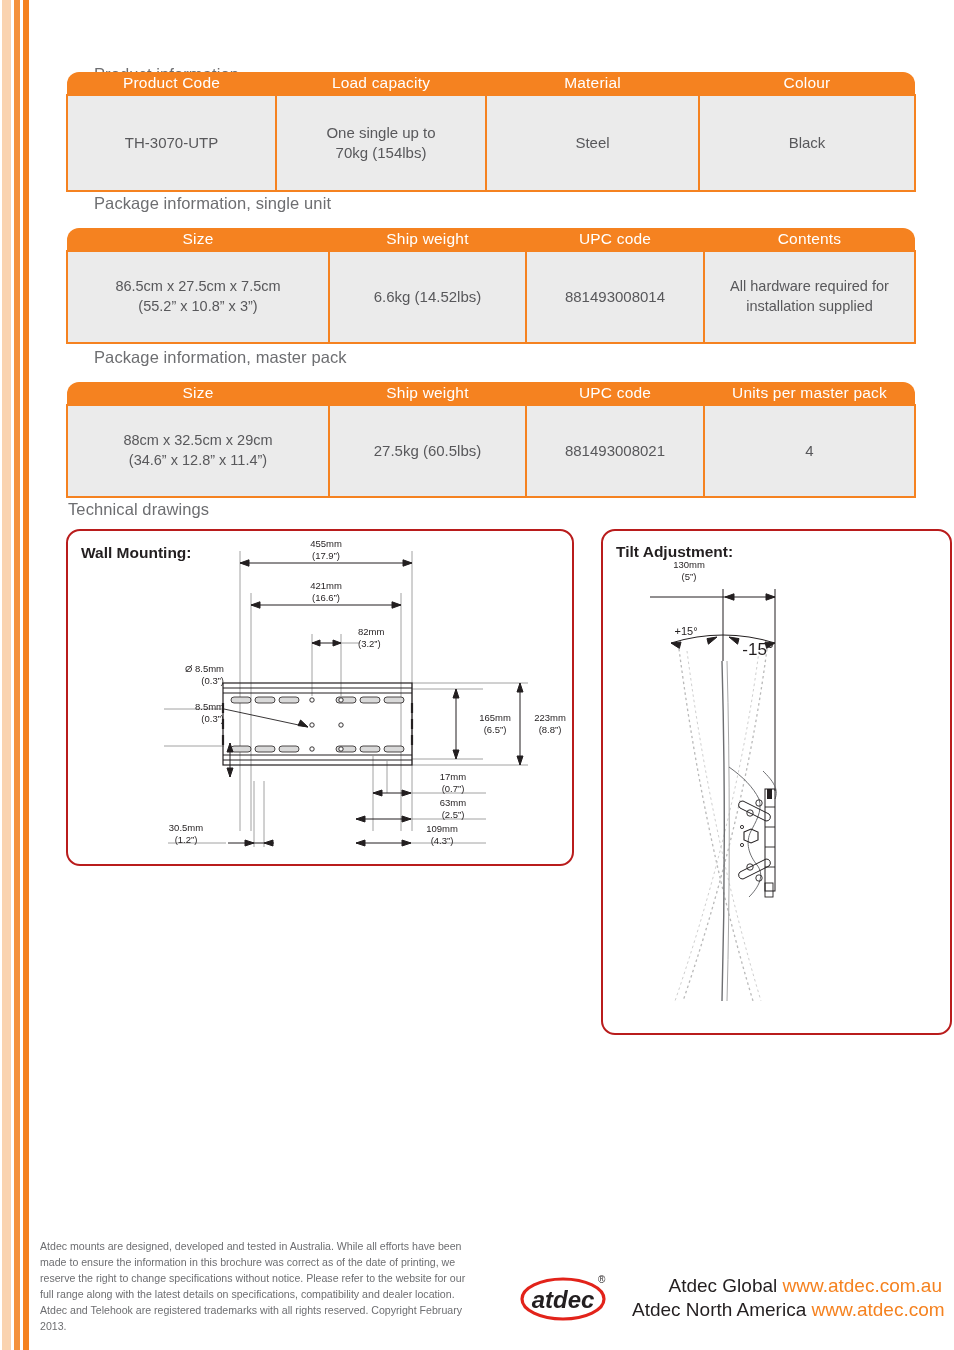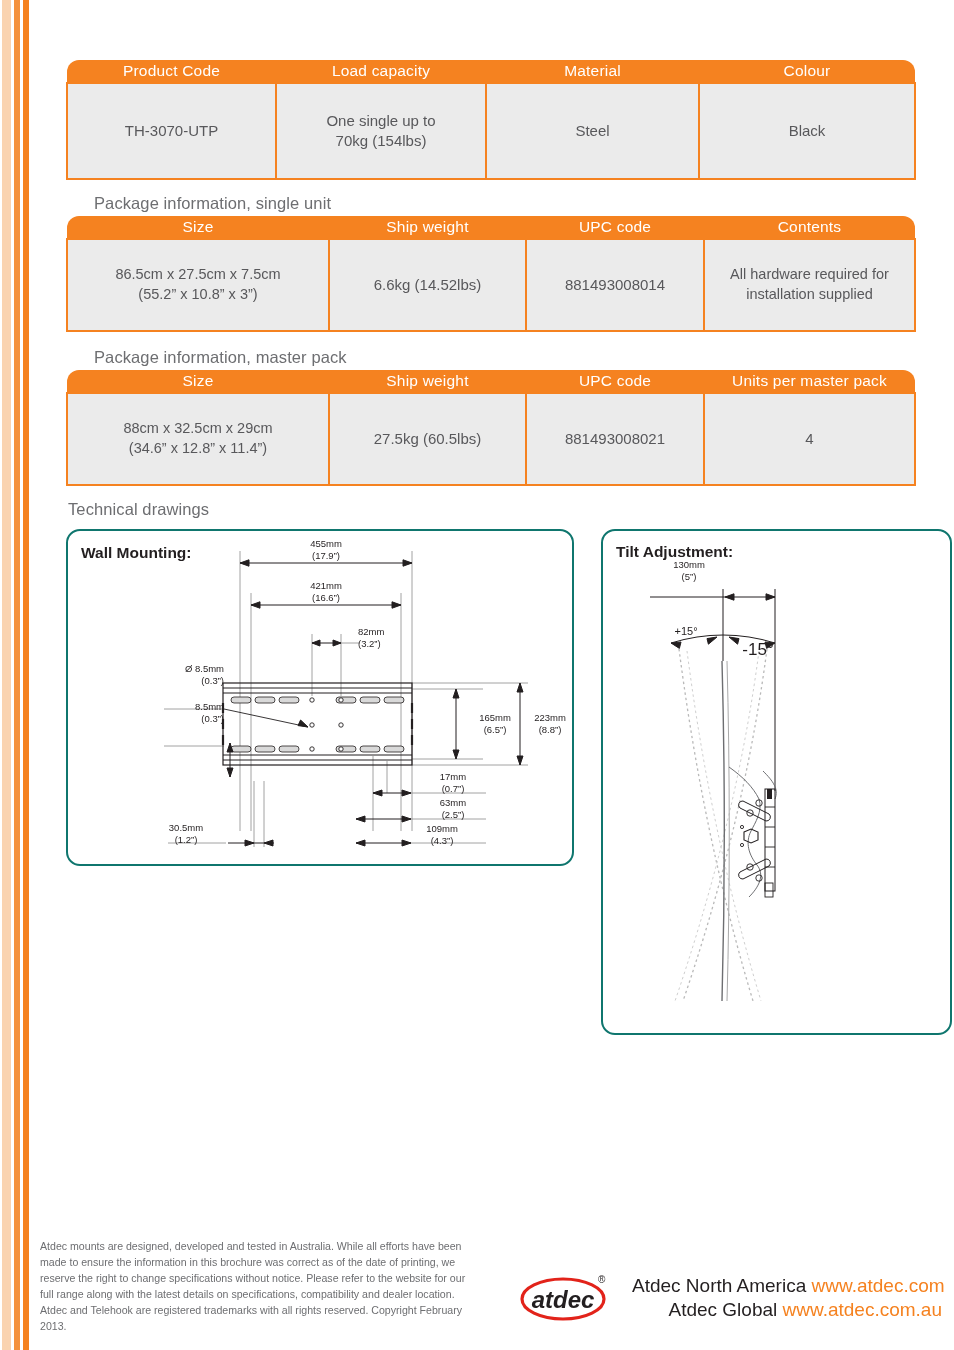--- a/index.html
+++ b/index.html
@@ -27,20 +27,21 @@
     color:#6d6e71;
     letter-spacing:.1px;
     white-space:nowrap;
   }
 
   
   table.spec{
     position:absolute;
     border-collapse:collapse;
     table-layout:fixed;
+    margin-top:12px;
   }
   table.spec thead th{
     background:#f58220;
     color:#ffffff;
     font-weight:normal;
     font-size:15.5px;
     height:22px;
     padding:0;
     text-align:center;
     vertical-align:middle;
@@ -57,21 +58,21 @@
     font-size:15px;
     color:#58585b;
     line-height:1.35;
     padding:6px 4px;
   }
   table.spec tbody td.small{font-size:14.5px;}
 
   
   .panel{
     position:absolute;
-    border:2px solid #0f766e;
+    border:2px solid #b91c1c;
     border-radius:14px;
     background:#ffffff;
     box-sizing:border-box;
   }
   .panel-title{
     position:absolute;
     font-weight:bold;
     font-size:15.5px;
     color:#231f20;
     white-space:nowrap;
@@ -431,23 +432,23 @@
   <div class="disclaimer">Atdec mounts are designed, developed and tested in Australia. While all efforts have been made to ensure the information in this brochure was correct as of the date of printing, we reserve the right to change specifications without notice. Please refer to the website for our full range along with the latest details on specifications, compatibility and dealer location. Atdec and Telehook are registered trademarks with all rights reserved. Copyright February 2013.</div>
 
   <div class="brandblock">
     <svg class="logo" viewBox="0 0 86 46">
       <ellipse cx="43" cy="23" rx="41" ry="20" fill="none" stroke="#e2231a" stroke-width="3.2"></ellipse>
       <text x="43" y="32" text-anchor="middle" font-family="'Liberation Sans', sans-serif" font-size="24" font-weight="bold" font-style="italic" fill="#231f20">atdec</text>
     </svg>
     <div class="reg">®</div>
     <div class="brandlines">
       <div class="brandline">
+        <span>Atdec Global</span>
+        <span class="url">www.atdec.com.au</span>
+      </div>
+      <div class="brandline">
         <span>Atdec North America</span>
         <span class="url">www.atdec.com</span>
       </div>
-      <div class="brandline">
-        <span>Atdec Global</span>
-        <span class="url">www.atdec.com.au</span>
-      </div>
     </div>
   </div>
 
 </div>
 
 </body></html>

